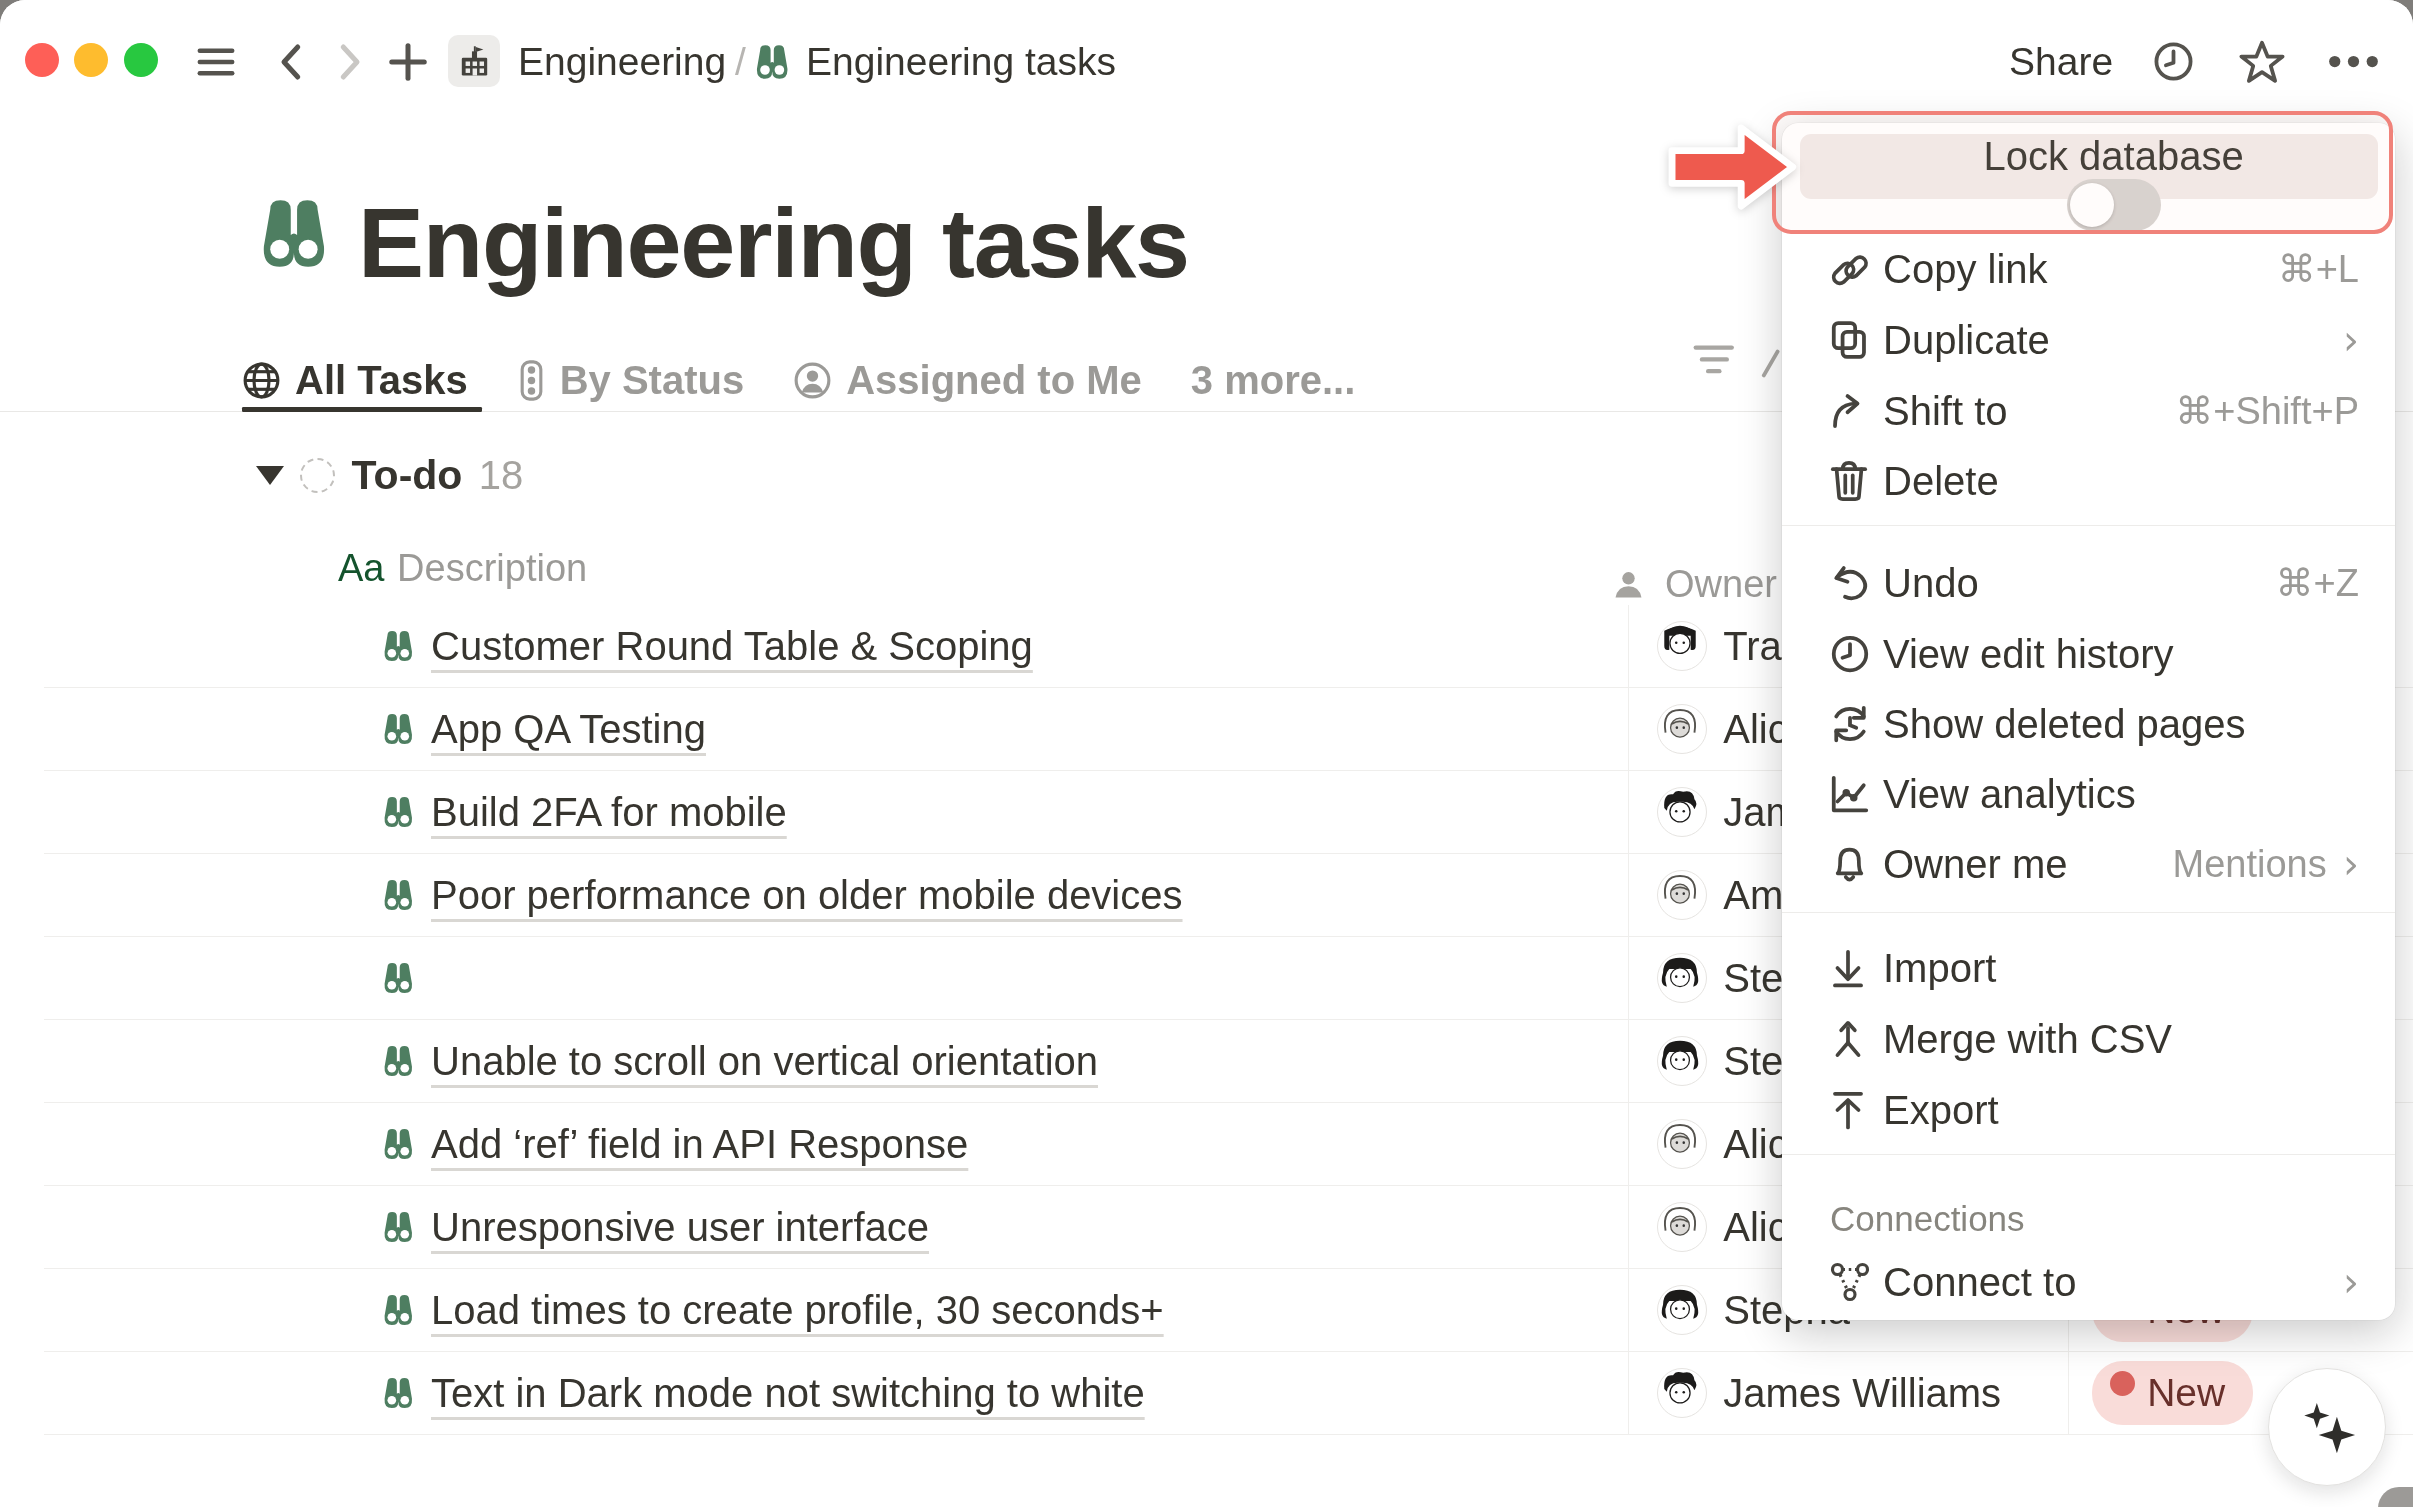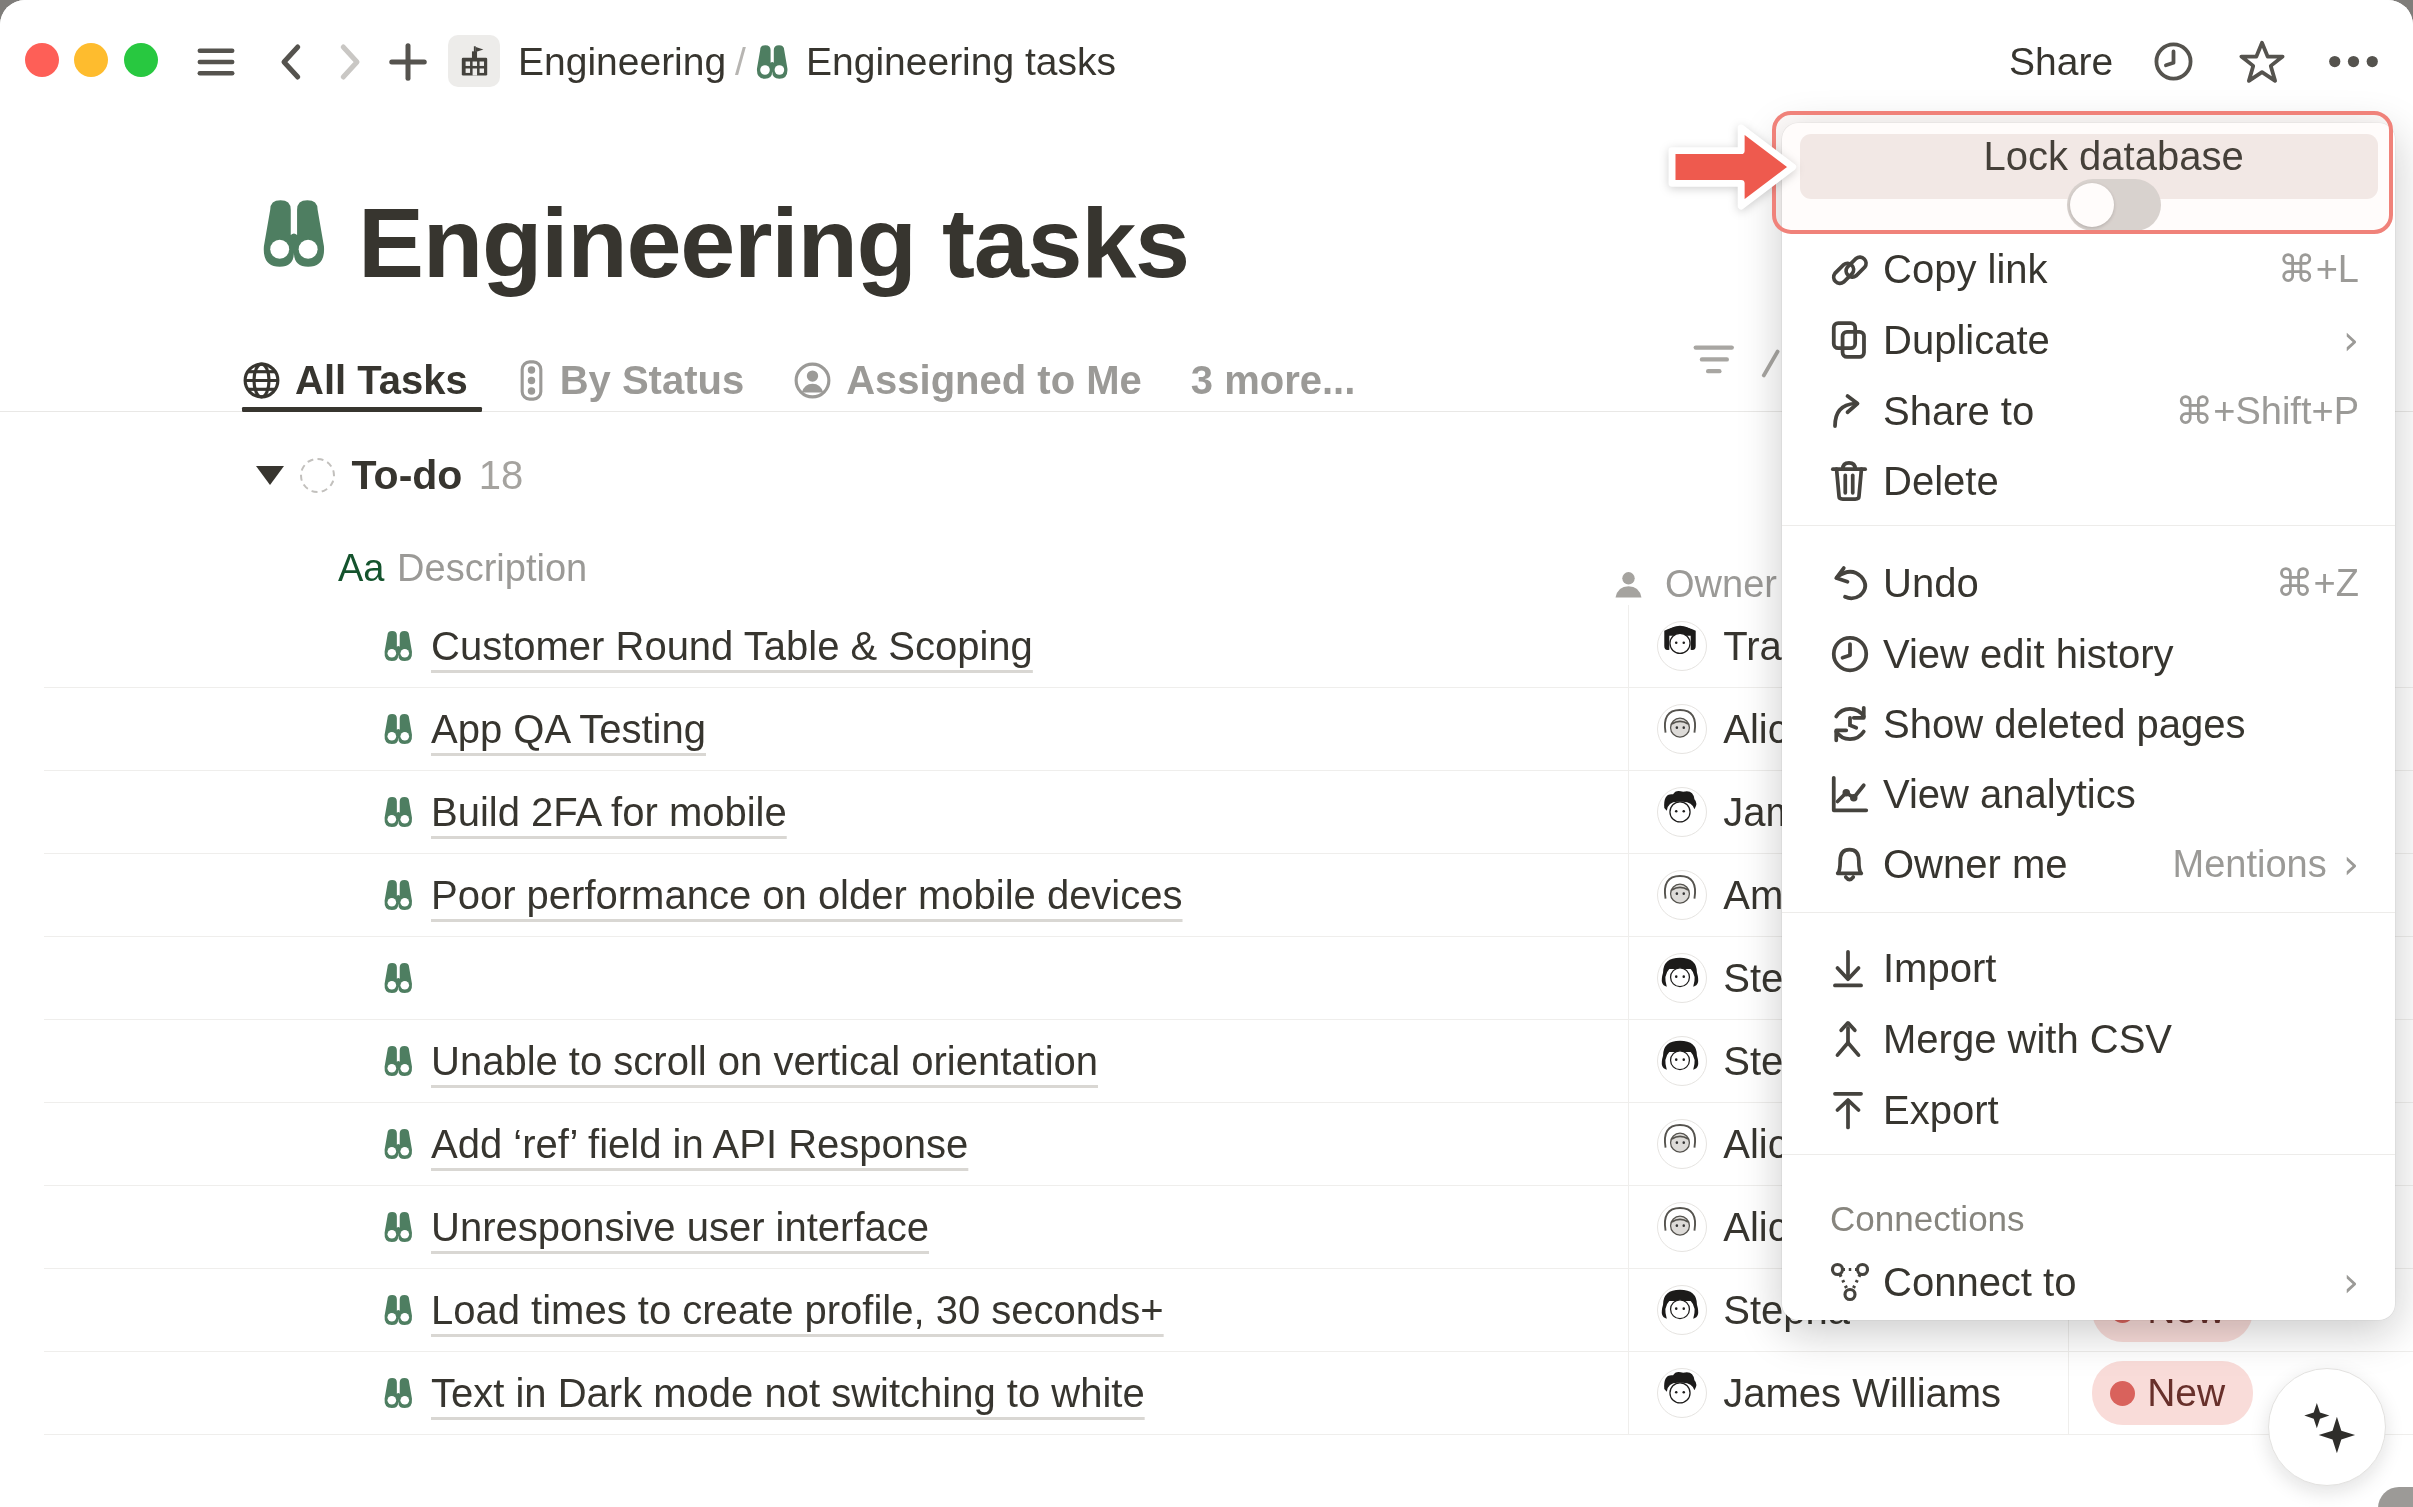--- a/index.html
+++ b/index.html
@@ -48,21 +48,21 @@
   .rows{position:absolute;left:0px;top:605px;width:2413px;margin-left:44px;}
   .trow{position:relative;width:100%;height:82px;border-bottom:1.3px solid #EFEEEC;}
   .trow .cell-desc{position:absolute;left:337px;top:0;height:100%;display:flex;align-items:center;gap:14px;}
   .trow .title{font-size:40px;font-weight:500;color:#37352F;text-decoration:underline;text-decoration-color:#D9D7D3;text-decoration-thickness:2.5px;text-underline-offset:10px;white-space:nowrap;}
   .vline1{position:absolute;left:1584px;top:0;height:100%;width:1.3px;background:#EFEEEC;}
   .vline2{position:absolute;left:2024px;top:0;height:100%;width:1.3px;background:#EFEEEC;}
   .cell-owner{position:absolute;left:1613px;top:0;height:100%;display:flex;align-items:center;gap:16.3px;overflow:hidden;width:409px;}
   .owner-name{font-size:40px;color:#37352F;white-space:nowrap;}
   .avatar{width:48px;height:48px;border-radius:50%;background:#fff;border:1.9px solid #E6E4E1;flex:0 0 auto;}
   .cell-status{position:absolute;left:2048px;top:0;height:100%;display:flex;align-items:center;}
-  .pill{display:flex;align-items:center;gap:12.6px;background:#F9DCD9;border-radius:31px;padding:10px 28px 10px 17.6px;}
+  .pill{display:flex;gap:12.6px;background:#F9DCD9;border-radius:31px;padding:10px 28px 10px 17.6px;}
   .pill-dot{width:25px;height:25px;border-radius:50%;background:#D9625C;}
   .pill-text{font-size:39px;color:#68302B;}
   
   .menu{position:absolute;left:1782px;top:123px;width:613px;height:1197px;background:#fff;border-radius:16.3px;
         box-shadow:0 0 0 0.6px rgba(15,15,15,.06), 0 11.3px 44px rgba(15,15,15,.22);z-index:50;}
   .lock-row{position:absolute;left:17.6px;top:11.3px;width:578px;height:65px;background:#F2EAE8;border-radius:11.3px;
             display:flex;align-items:center;justify-content:space-between;padding:0 28px 0 78px;box-sizing:border-box;flex-direction:column;}
   .lock-label{font-size:40px;color:#37352F;}
   .toggle{width:94px;height:52px;border-radius:26px;background:#D6D2CF;position:relative;flex:0 0 auto;}
   .toggle .knob{position:absolute;left:3.8px;top:3.8px;width:44px;height:44px;border-radius:50%;background:#fff;box-shadow:0 1.3px 3.8px rgba(0,0,0,.18);}
@@ -600,21 +600,21 @@
           <span class="chev">›</span>
         </span>
     </div>
     <div class="mi" style="top:253px;">
       <span class="ic">
           <svg width="40" height="40" viewBox="0 0 64 64">
             <path d="M8 56 Q8 22 40 20" fill="none" stroke="#45433E" stroke-width="6" stroke-linecap="round"></path>
             <polyline points="28,8 44,20 28,34" fill="none" stroke="#45433E" stroke-width="6" stroke-linecap="round" stroke-linejoin="round"></polyline>
           </svg>
         </span>
-      <span class="lbl">Share to</span>
+      <span class="lbl">Shift to</span>
       <span class="right">
           <span>⌘+Shift+P</span>
         </span>
     </div>
     <div class="mi" style="top:323px;">
       <span class="ic">
           <svg width="38" height="41" viewBox="0 0 60 66">
             <g fill="none" stroke="#45433E" stroke-width="6" stroke-linecap="round">
               <line x1="4" y1="14" x2="56" y2="14"></line>
               <path d="M20 14 Q20 4 30 4 Q40 4 40 14"></path>

